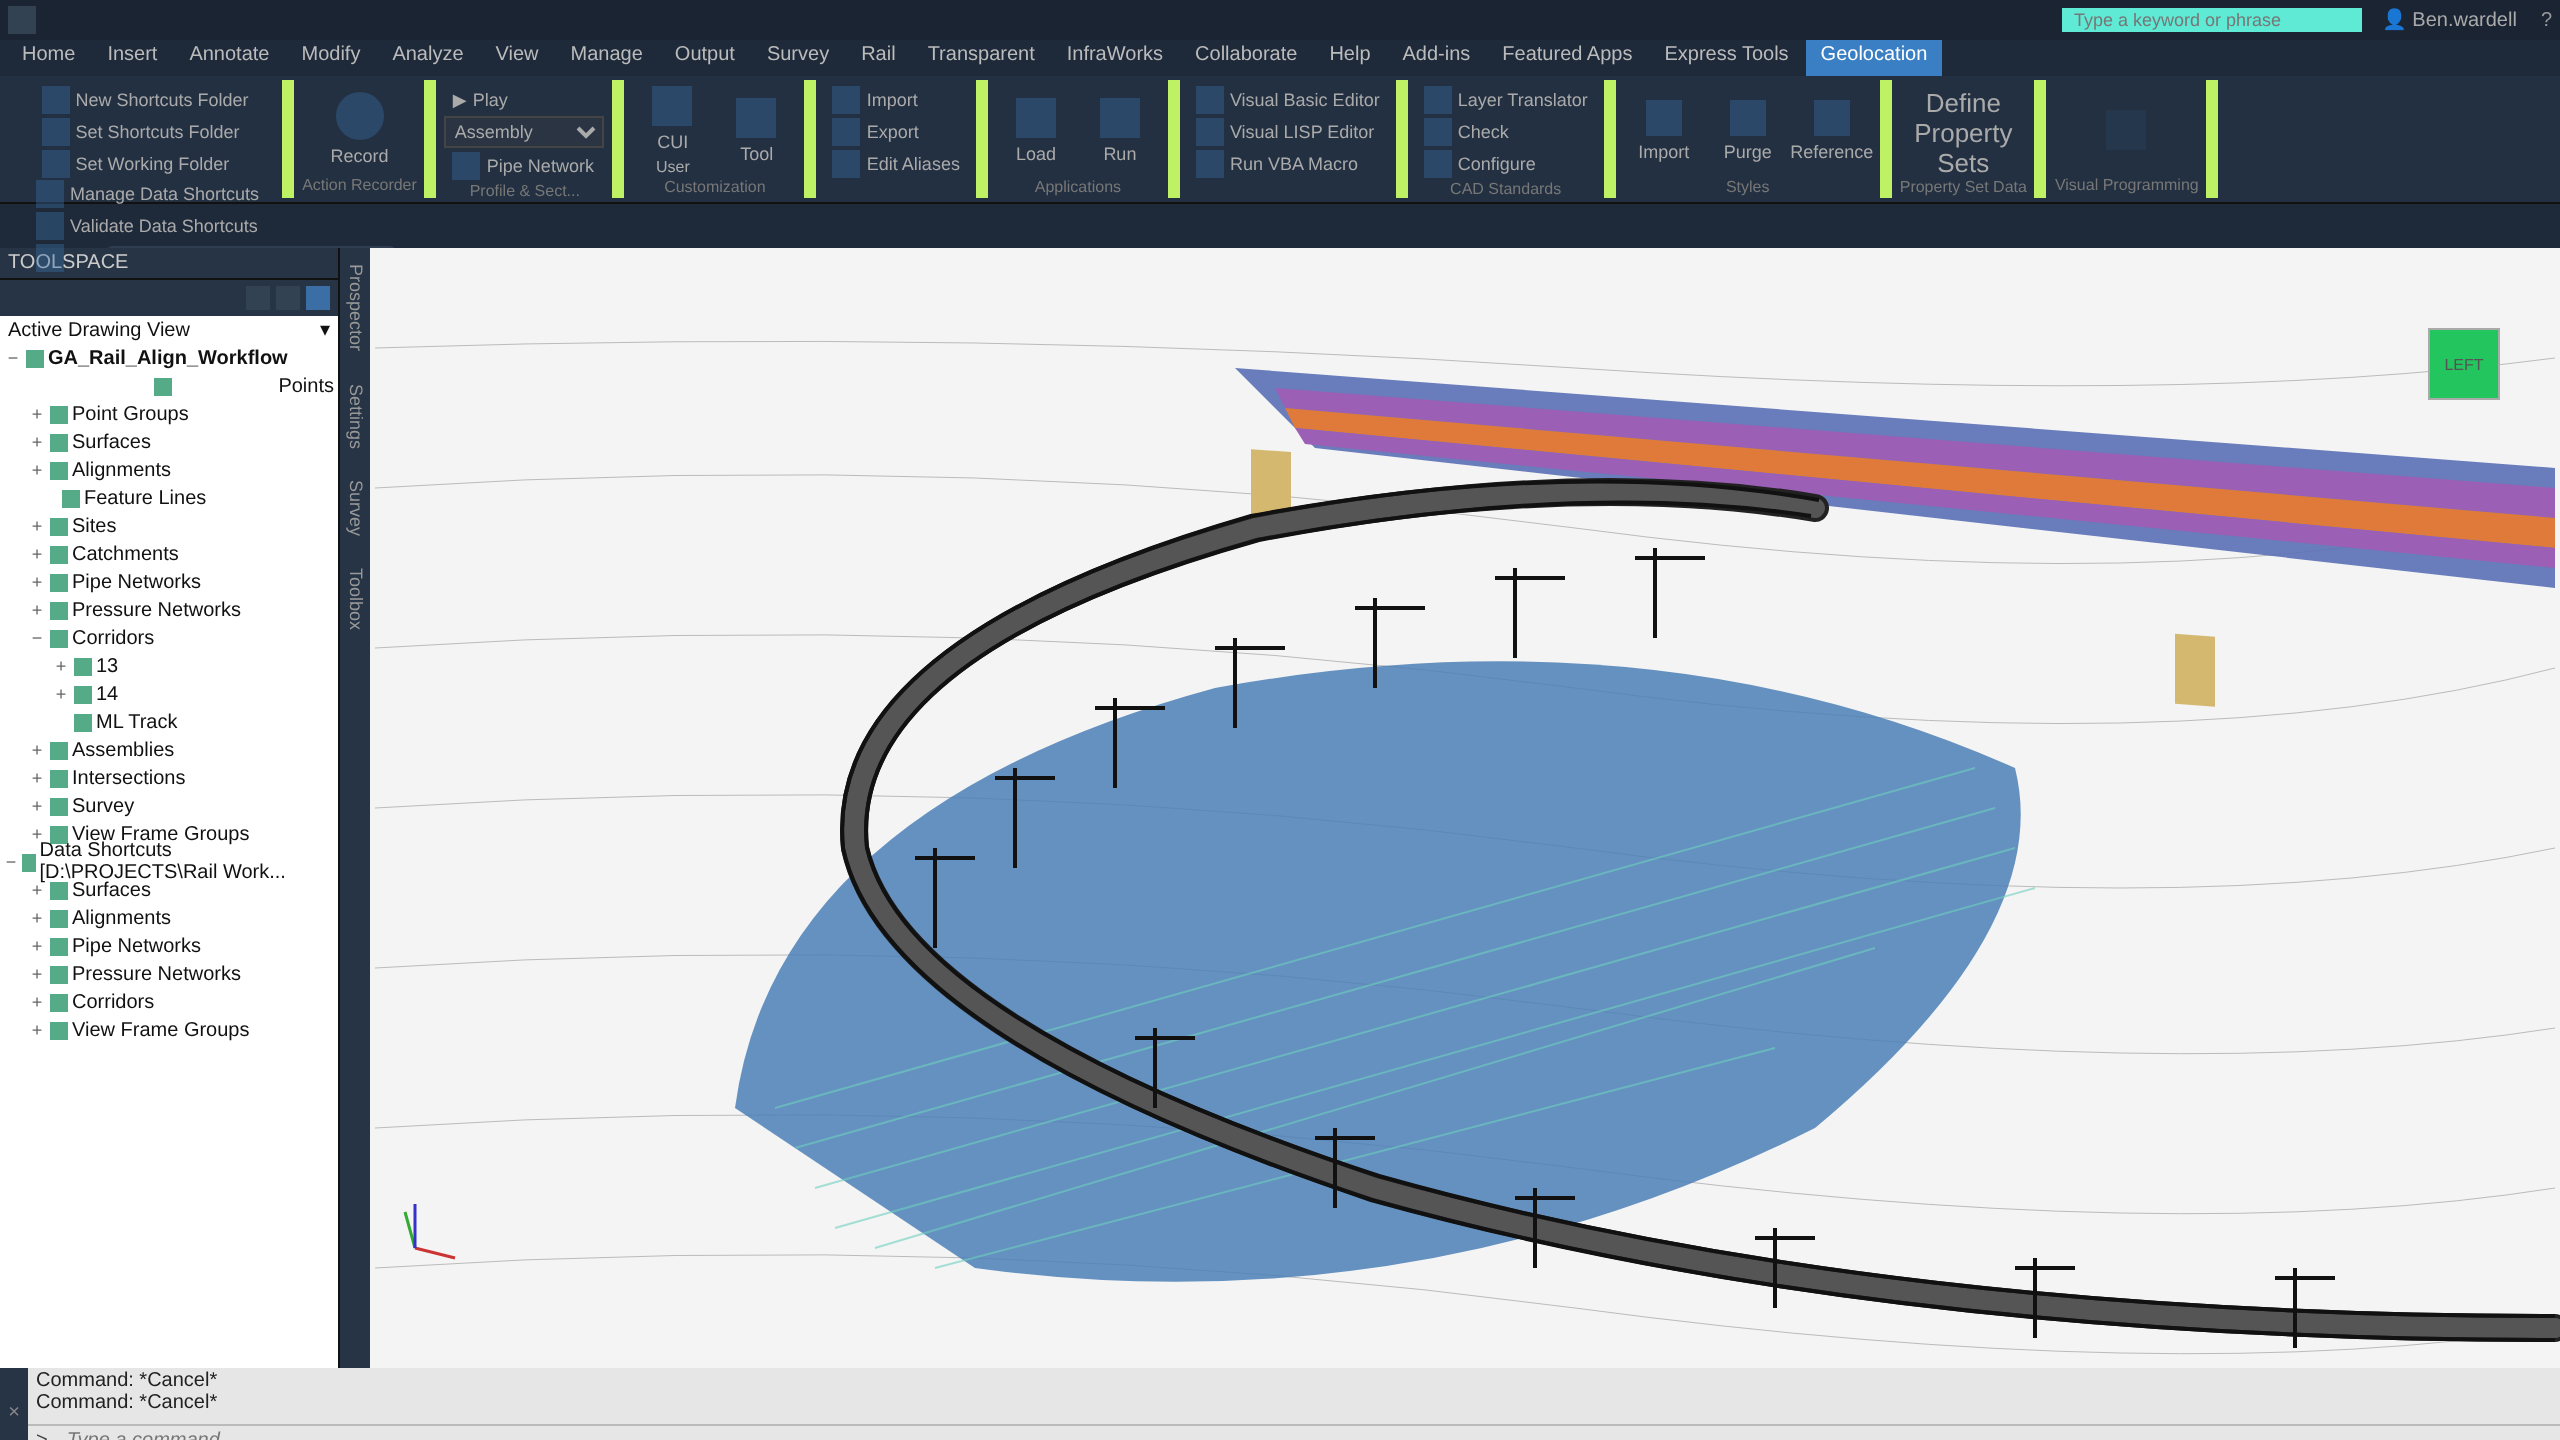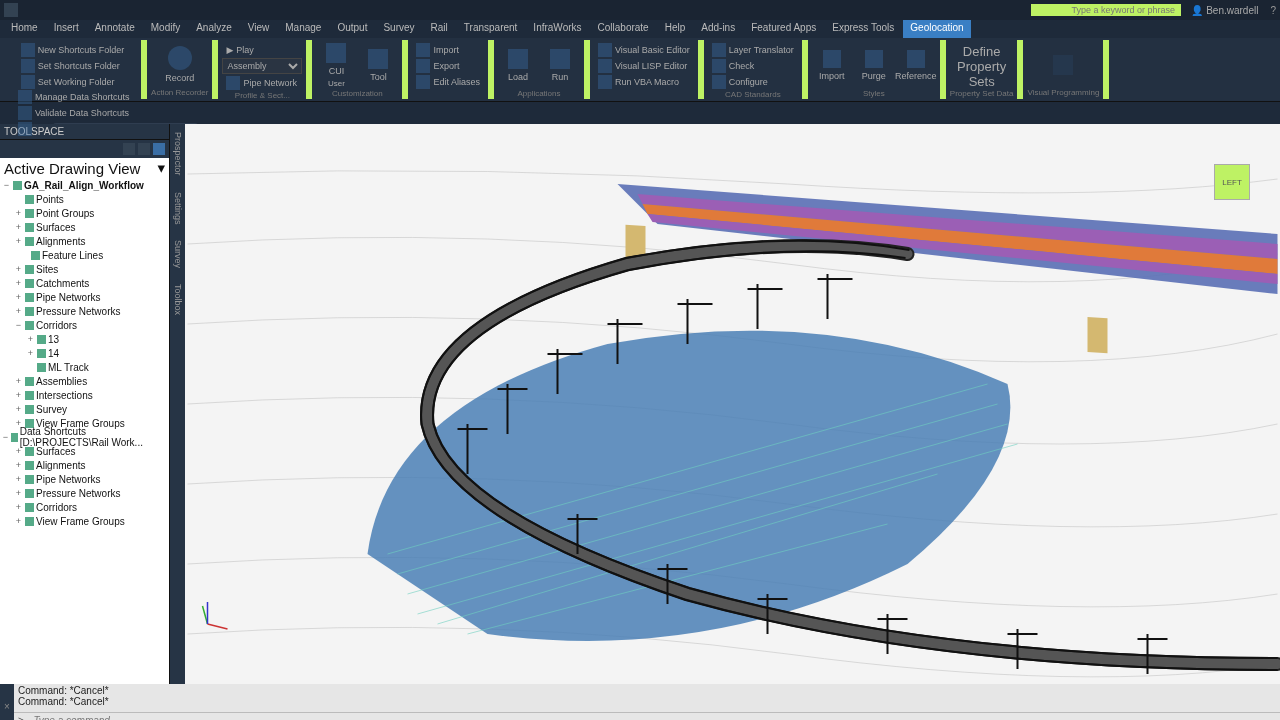--- a/index.html
+++ b/index.html
@@ -1,21 +1,21 @@
 <!DOCTYPE html>
 <html><head>
 <meta charset="utf-8">
 <style>
 * { margin:0; padding:0; box-sizing:border-box; font-family:"Segoe UI",Arial,sans-serif; }
 body { width:1280px; height:720px; overflow:hidden; background:#1e2a3a; color:#ccc; font-size:10px; }
 
 
 #titlebar { height:20px; background:#1a2432; display:flex; align-items:center; padding:0 4px; font-size:10px; color:#999; }
 #titlebar .spacer { flex:1; }
-#titlebar .search { background:#bef264; color:#777; padding:1px 6px; width:150px; font-size:9px;text-align:right; }
+#titlebar .search { background:#5eead4; color:#777; padding:1px 6px; width:150px; font-size:9px; }
 #titlebar .user { margin-left:10px; color:#aaa; }
 
 #menubar { height:18px; background:#1e2a3a; display:flex; padding:0 4px; gap:2px; }
 #menubar .mitem { padding:2px 7px; font-size:10px; color:#bbb; cursor:pointer; }
 #menubar .mitem.active { background:#3a7fc4; color:#fff; }
 
 
 #ribbon { height:64px; background:#233041; display:flex; align-items:stretch; padding:2px 4px; border-bottom:1px solid #111; }
 #ribbon .panel { display:flex; flex-direction:column; align-items:center; padding:2px 4px; border-right:6px solid #bef264; }
 #ribbon .panel .rows { display:flex; flex-direction:column; gap:1px; }
@@ -31,34 +31,34 @@
 #doctabs .dtab.plain { background:transparent; }
 
 
 #main { display:flex; height:560px; }
 
 
 #toolspace { width:170px; background:#1e2a3a; display:flex; flex-direction:column; border-right:1px solid #111; }
 #toolspace .tshdr { font-size:10px; color:#ccc; padding:2px 4px; background:#263445; border-bottom:1px solid #111; }
 #toolspace .tsbar { height:18px; background:#263445; display:flex; justify-content:flex-end; align-items:center; gap:3px; padding:0 4px; }
 #toolspace .tsbar span { width:12px; height:12px; background:#334252; display:inline-block; }
-#toolspace .viewsel { background:#fff; color:#111; font-size:15px; padding:1px 4px; display:flex; justify-content:space-between; align-items:center; cursor:pointer; }
+#toolspace .viewsel { background:#fff; color:#111; font-size:10px; padding:1px 4px; display:flex; justify-content:space-between; align-items:center; cursor:pointer; }
 #toolspace .tree { flex:1; background:#fff; color:#111; font-size:10px; overflow:hidden; }
 #toolspace .tree .node { display:flex; align-items:center; gap:2px; padding:0 2px; height:14px; cursor:pointer; }
 #toolspace .tree .exp { width:9px; text-align:center; color:#666; font-size:9px; }
 #toolspace .tree .nic { width:9px; height:9px; background:#5a8; display:inline-block; }
 #toolspace .tree .bold { font-weight:bold; }
 
 #vtabs-right { width:15px; background:#263445; display:flex; flex-direction:column; }
 #vtabs-right .vtab { writing-mode:vertical-rl; text-orientation:mixed; font-size:9px; color:#999; padding:8px 2px; cursor:pointer; }
 
 
 #canvas { flex:1; background:#f4f4f4; position:relative; overflow:hidden; }
 #canvas svg { width:100%; height:100%; display:block; }
-#viewcube { position:absolute; top:40px; right:30px; width:36px; height:36px; background:#bef264; border:1px solid #aaa; display:flex; align-items:center; justify-content:center; font-size:8px; color:#555; }
+#viewcube { position:absolute; top:40px; right:30px; width:36px; height:36px; background:#22c55e; border:1px solid #aaa; display:flex; align-items:center; justify-content:center; font-size:8px; color:#555; }
 
 
 #cmdwrap { height:44px; background:#1e2a3a; display:flex; }
 #cmdclose { width:14px; background:#263445; display:flex; align-items:center; justify-content:center; color:#888; font-size:10px; cursor:pointer; }
 #cmdhist { flex:1; background:#e6e6e6; color:#222; font-family:Consolas,monospace; font-size:10px; padding:1px 4px; display:flex; flex-direction:column; }
 #cmdline { height:16px; background:#e6e6e6; border-top:1px solid #bbb; display:flex; align-items:center; padding:0 4px; font-family:Consolas,monospace; font-size:10px; color:#777; font-style:italic; }
 #cmdline .prompt { font-style:normal; color:#444; margin-right:4px; }
 </style>
 </head>
 <body>
@@ -281,21 +281,21 @@
     <div class="viewsel">
         <span>Active Drawing View</span>
         <span>▾</span>
       </div>
     <div class="tree" id="tree">
         <div class="node" style="padding-left: 2px;">
           <span class="exp">−</span>
           <span class="nic"></span>
           <span class="bold">GA_Rail_Align_Workflow</span>
         </div>
-        <div class="node" style="padding-left: 14px;">
+        <div class="node" style="padding-left: 14px; justify-content: space-between;">
           <span class="exp"> </span>
           <span class="nic"></span>
           <span>Points</span>
         </div>
         <div class="node" style="padding-left: 14px;">
           <span class="exp">+</span>
           <span class="nic"></span>
           <span>Point Groups</span>
         </div>
         <div class="node" style="padding-left: 14px;">

